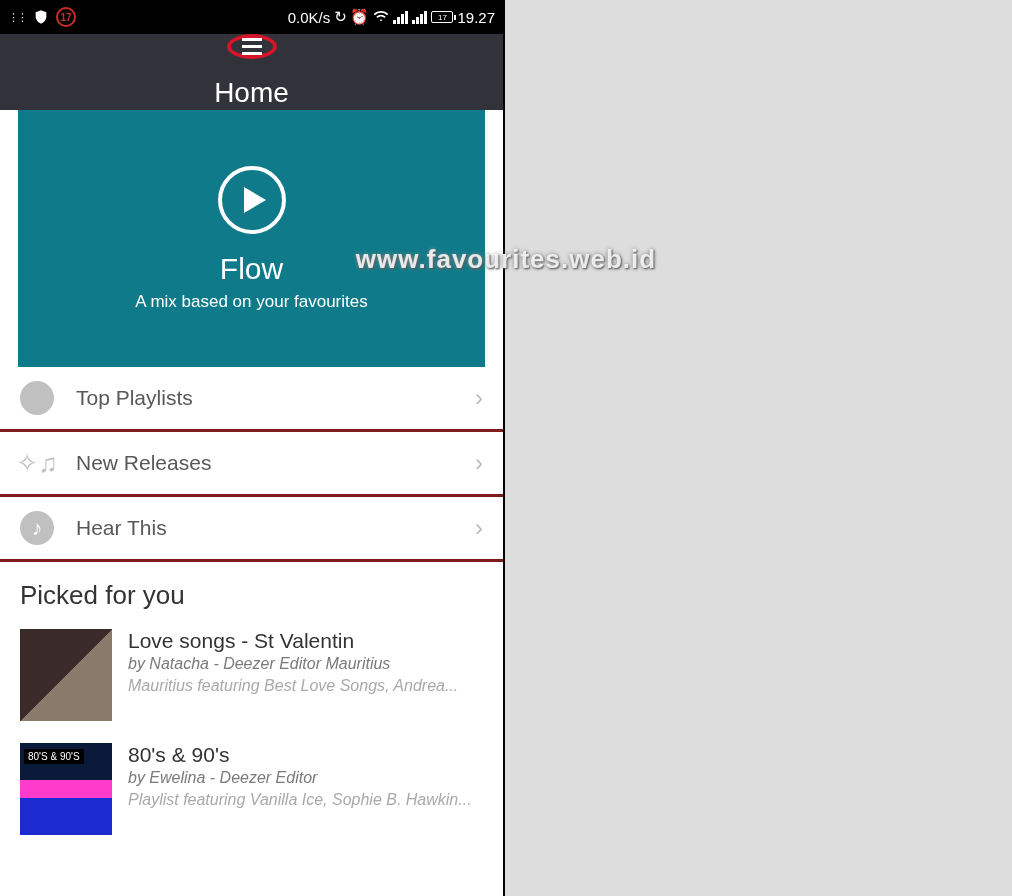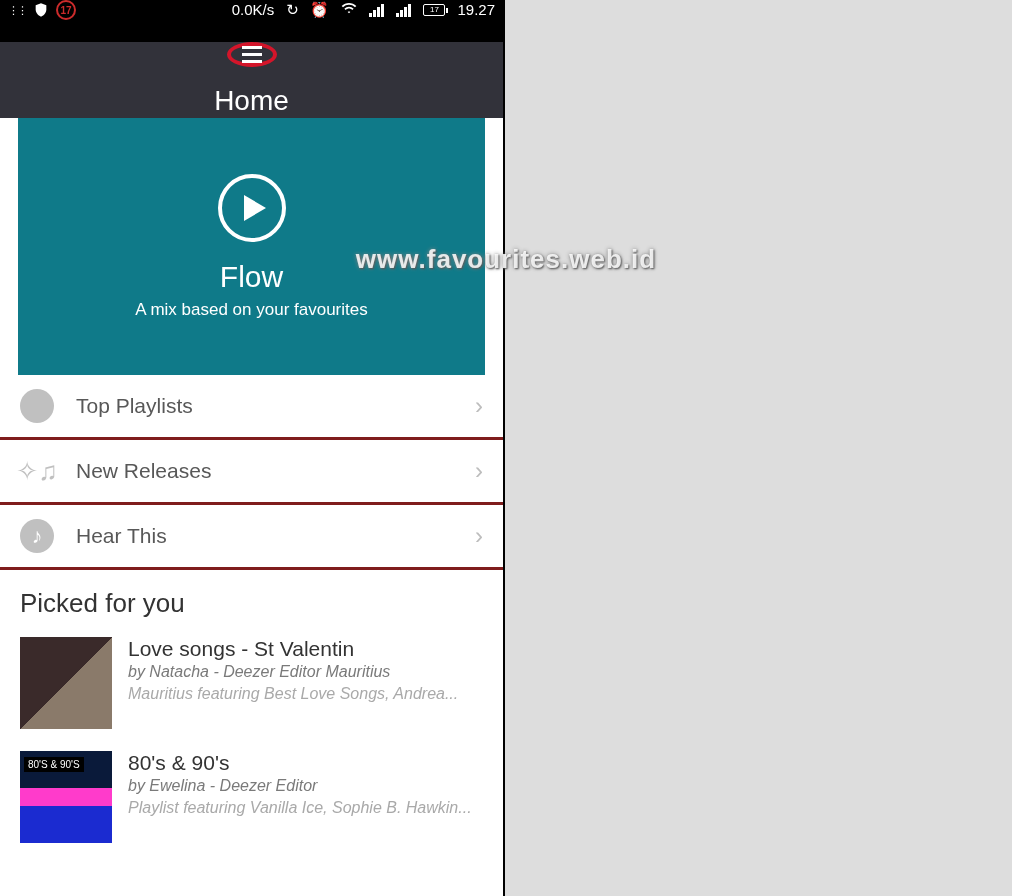--- a/index.html
+++ b/index.html
@@ -15,31 +15,31 @@
     height: 896px;
     background: #fff;
     position: relative;
     overflow: hidden;
     border-right: 2px solid #000;
   }
   .phone:last-child { border-right: none; }
 
   
   .status-bar {
-    height: 42px;
+    height: 34px;
     background: #000;
     color: #fff;
     display: flex;
-    align-items: flex-start;
+    align-items: center;
     justify-content: space-between;
     padding: 0 8px;
     font-size: 15px;
   }
   .status-left, .status-right { display: flex; align-items: center; gap: 6px; }
-  .status-right { gap: 12px; }
+  .status-right { gap: 4px; }
   .sb-icon { width: 18px; height: 18px; display:inline-flex; align-items:center; justify-content:center; }
   .bbm-icon::before { content:"⋮⋮"; font-size:11px; letter-spacing:-2px; }
   .shield-icon svg { width:16px; height:16px; }
   .notif-badge {
     width: 20px; height: 20px; border-radius: 50%;
     border: 2px solid #cc2b2b; color:#cc2b2b;
     font-size:10px; font-weight:bold;
     display:flex; align-items:center; justify-content:center;
     background:#000;
   }

